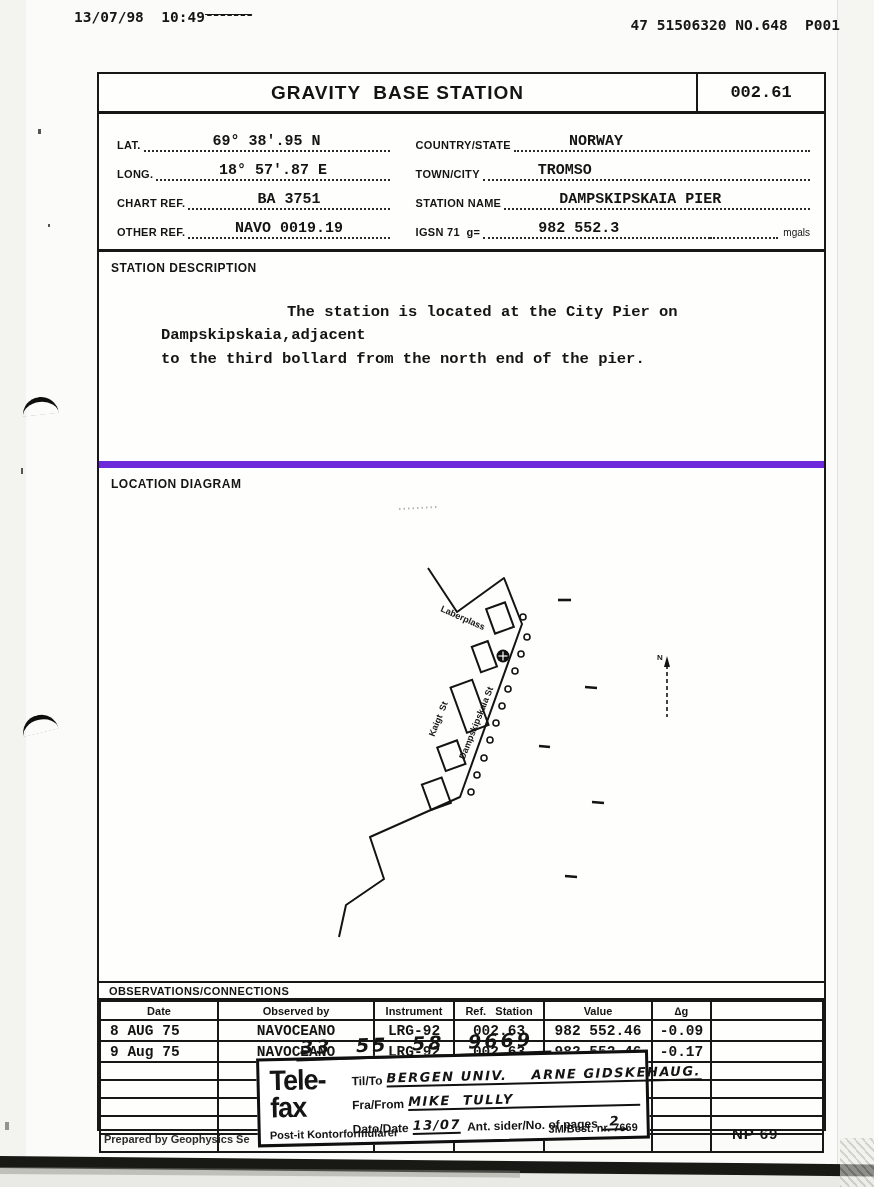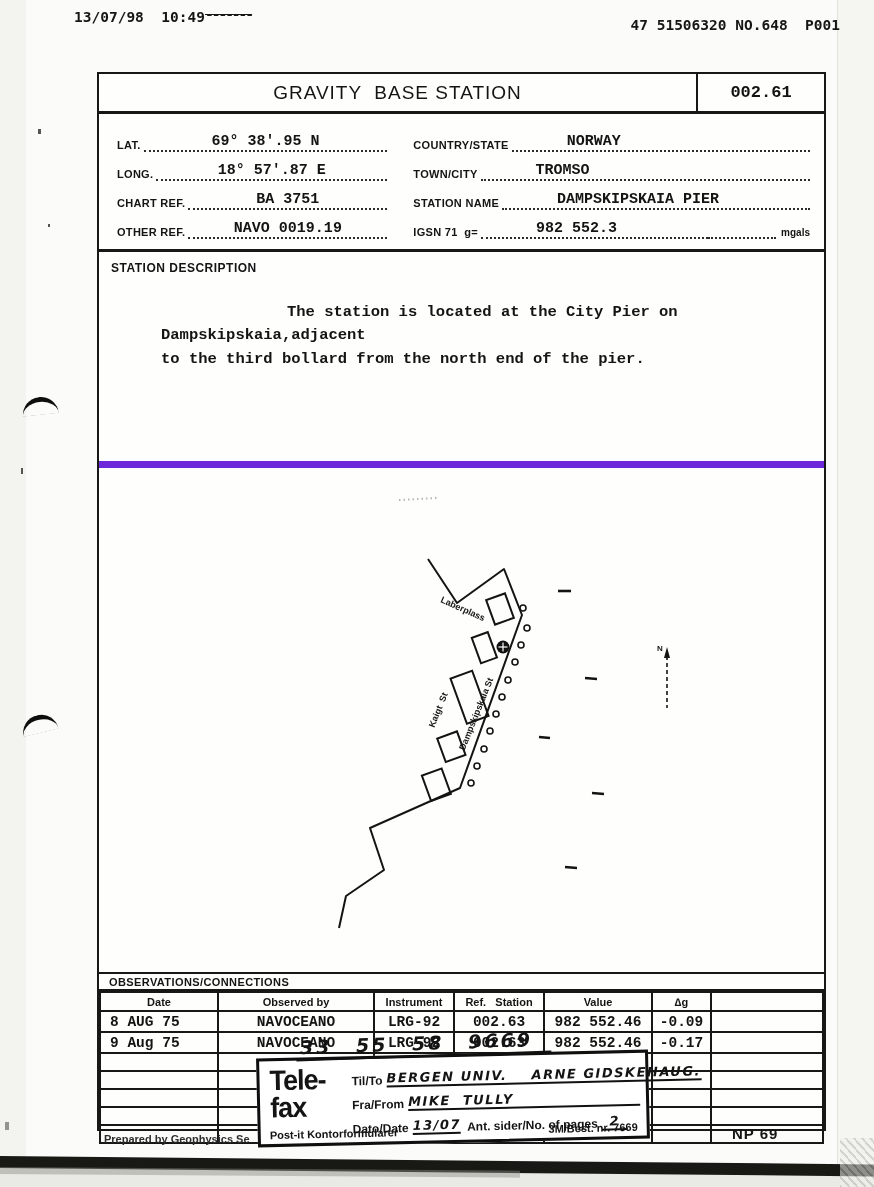--- a/index.html
+++ b/index.html
@@ -20,37 +20,37 @@
   
   .fax-header{position:absolute;left:74px;top:9px;width:766px;display:flex;align-items:flex-start;
     font-family:"DejaVu Sans Mono",monospace;font-weight:700;font-size:14.5px;white-space:pre;color:#161616;}
   .fax-header .sender{margin-left:30px;}
   .scribble{display:inline-block;letter-spacing:-2px;text-decoration:line-through;transform:translateY(-3px);}
   .fax-header .pginfo{margin-left:auto;margin-top:8px;}
   
   .form{position:absolute;left:97px;top:72px;width:729px;height:1059px;border:2px solid #171717;background:#fefefd;box-sizing:border-box;}
   .title-row{display:flex;height:40px;border-bottom:3px solid #171717;box-sizing:border-box;}
   .title-main{flex:1;display:flex;align-items:center;justify-content:center;
-    font-weight:400;font-size:19px;letter-spacing:1px;white-space:pre;}
+    font-weight:700;font-size:19px;letter-spacing:1px;white-space:pre;}
   .title-num{width:126px;border-left:2px solid #171717;display:flex;align-items:center;justify-content:center;
     font-family:"Liberation Mono",monospace;font-weight:700;font-size:17px;}
   
   .fields{height:138px;box-sizing:border-box;padding:16px 14px 0 18px;display:flex;border-bottom:3px solid #171717;}
   .fcol{display:flex;flex-direction:column;}
   .fcol.left{width:288px;margin-right:26px;}
   .fcol.right{flex:1;}
   .frow{display:flex;align-items:flex-end;height:22px;margin-bottom:7px;}
   .flab{font-weight:700;font-size:11px;letter-spacing:.3px;white-space:pre;padding-right:3px;padding-bottom:1px;}
   .fval{flex:1;border-bottom:2px dotted #2c2c2c;font-family:Liberation Mono, monospace;font-weight:700;
     font-size:15px;white-space:pre;line-height:1.05;}
   .fcol.left .fval{text-align:center;}
   .fcol.right .fval{padding-left:55px;}
   .fval.igsn{flex:0 0 172px;padding-left:14px;text-align:left;}
   .fdots{flex:0 0 68px;border-bottom:2px dotted #2c2c2c;align-self:stretch;}
-  .fsuf{font-weight:700;font-size:10px;padding-left:5px;padding-bottom:1px;}
+  .fsuf{font-weight:400;font-size:10px;padding-left:5px;padding-bottom:1px;}
   
   .desc{height:207px;box-sizing:border-box;border-bottom:7px solid #6d28d9;}
   .sec-h{font-weight:700;font-size:12px;letter-spacing:.5px;margin:9px 0 0 12px;}
   .desc-body{font-family:"Liberation Mono",monospace;font-weight:700;font-size:15.5px;line-height:1.5;
     margin:26px 0 0 62px;width:660px;}
   .desc-body .l1{text-indent:126px;}
   
   .diagram{height:506px;position:relative;box-sizing:border-box;border-bottom:2px solid #171717;}
   .diagram svg{position:absolute;left:0;top:0;}
   .diagram svg text{white-space:pre;font-family:"Liberation Sans",sans-serif;font-weight:700;fill:#161616;}
@@ -157,20 +157,21 @@
 
     <div class="desc">
       <div class="sec-h">STATION DESCRIPTION</div>
       <div class="desc-body">
         <div class="l1">The station is located at the City Pier on Dampskipskaia,adjacent</div>
         <div class="l2">to the third bollard from the north end of the pier.</div>
       </div>
     </div>
 
     <div class="diagram">
+      <div class="sec-h">LOCATION DIAGRAM</div>
       <svg width="725" height="480" viewBox="0 0 725 480">
 
         <line x1="300" y1="32" x2="338" y2="30" stroke="#b7b7b0" stroke-width="2" stroke-dasharray="1.5,3"></line>
 
         <polyline points="329,91 358,135 405,101 423,147 361,320 271,360 285,402 247,428 240,460" fill="none" stroke="#141414" stroke-width="2" stroke-linejoin="round"></polyline>
 
         <g fill="none" stroke="#141414" stroke-width="1.6">
           <circle cx="424" cy="140" r="3"></circle>
             <circle cx="428" cy="160" r="3"></circle>
             <circle cx="422" cy="177" r="3"></circle>

